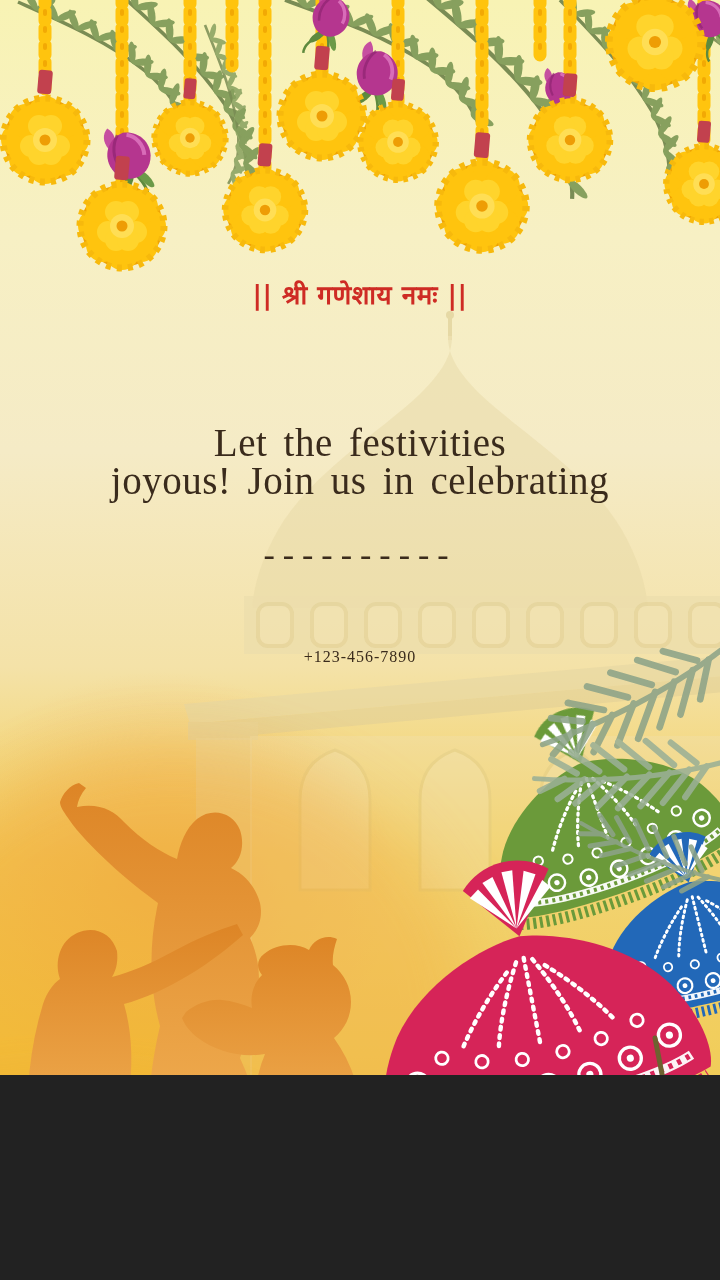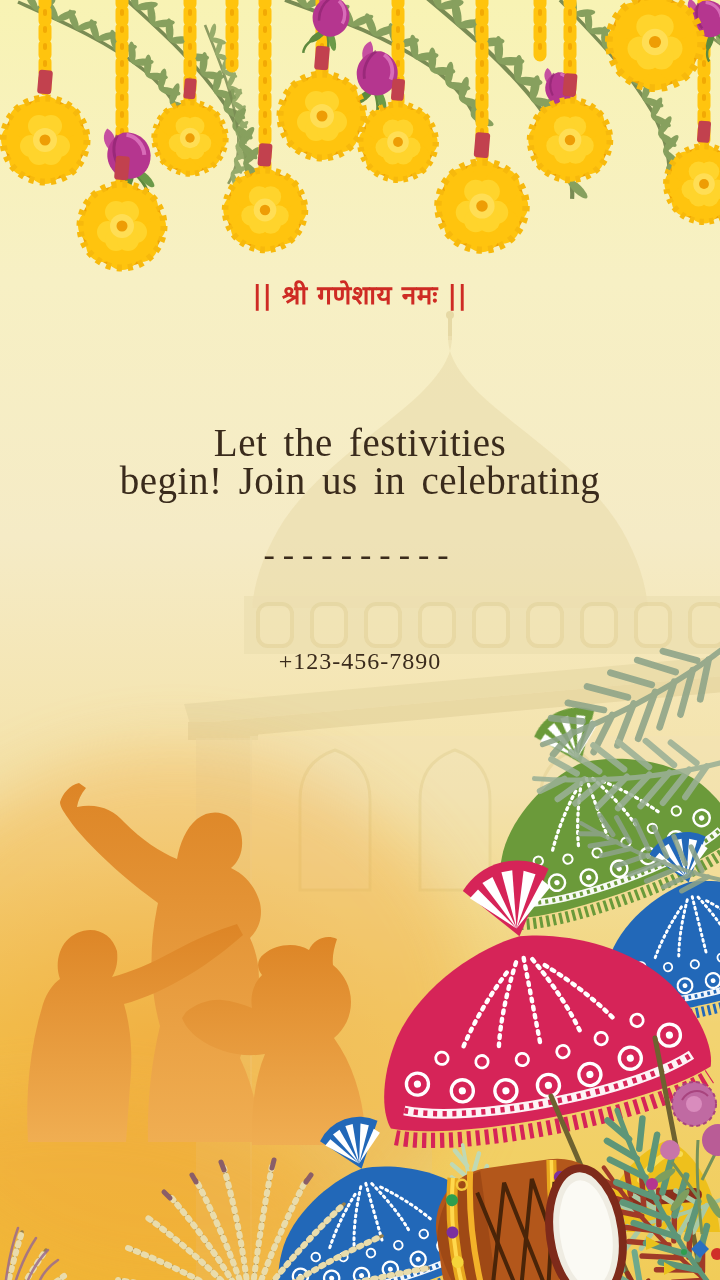--- a/index.html
+++ b/index.html
@@ -1,17 +1,17 @@
 <!DOCTYPE html>
 <html style="--blessing-red: #CE2B24; --text-brown: #3A2B1C; --bg-top: #F8F3B4; --bg-cream: #F5EBC6; --bg-gold: #F3CE57; --bg-bottom: #F2C433; --marigold-yellow: #FFC40E; --marigold-deep: #EFA303; --leaf-green: #87A05E; --pink-flower: #B5368F; --umbrella-green: #6B9A3A; --umbrella-blue: #2268B8; --umbrella-pink: #D62458; --silhouette-orange: #DD8526; --drum-brown: #B3571B; --palm-teal: #5E9678; --palm-sage: #8CA388; --palm-red: #A03A28; --temple-tan: #E7D8A6;"><head>
 <meta charset="utf-8">
 <style>
   html,body{margin:0;padding:0;background:#222;}
   .card{
-    position:relative;width:720px;height:1280px;overflow:hidden;
+    position:relative;width:720px;height:1075px;overflow:hidden;
     background:
       radial-gradient(ellipse 340px 300px at 22% 82%, rgba(238,160,60,.50), rgba(238,160,60,0) 70%),
       linear-gradient(180deg,
         var(--bg-top,#F8F3B4) 0%,
         #F7F0C4 22%,
         var(--bg-cream,#F5EBC6) 42%,
         #F4E2A8 62%,
         var(--bg-gold,#F3CE57) 80%,
         var(--bg-bottom,#F2C433) 100%);
     font-family:"Liberation Serif","DejaVu Serif",serif;
@@ -31,21 +31,21 @@
   .message{
     top:424px;font-size:39px;line-height:37.5px;
     color:var(--text-brown,#3A2B1C);
     word-spacing:6px;letter-spacing:.5px;
   }
   .divider{
     top:536px;font-size:34px;letter-spacing:8px;
     color:var(--text-brown,#3A2B1C);
   }
   .rsvp{top:616px;font-size:24px;color:var(--text-brown,#3A2B1C);}
-  .phone{top:648px;font-size:24px;letter-spacing:1px;color:var(--text-brown,#3A2B1C);}
+  .phone{top:648px;font-size:16px;letter-spacing:1px;color:var(--text-brown,#3A2B1C);}
   .chain{stroke:var(--marigold-yellow,#FFC40E);stroke-width:13;stroke-dasharray:10 7;stroke-linecap:round;fill:none;}
   .chain2{stroke:var(--marigold-deep,#EFA303);stroke-width:4;stroke-dasharray:3 14;stroke-linecap:round;fill:none;opacity:.8;}
   .stick{stroke:#6E6230;stroke-width:5;stroke-linecap:round;}
 </style>
 </head>
 <body>
 
 <div class="card">
 
   <svg class="scene" width="720" height="1280" viewBox="0 0 720 1280" aria-hidden="true">
@@ -392,18 +392,18 @@
       <use href="#marigold" transform="translate(570,140) scale(.95)"></use>
       <use href="#marigold" transform="translate(655,42) scale(1.1)"></use>
       <use href="#marigold" transform="translate(704,184) scale(.9)"></use>
     </g>
   </svg>
 
   <div class="content">
     <div class="blessing">|| श्री गणेशाय नमः ||</div>
     <div class="message">
       <div>Let the festivities</div>
-      <div>begin! Join us in celebrating</div>
+      <div>joyous! Join us in celebrating</div>
     </div>
     <div class="divider">----------</div>
     <div class="phone">+123-456-7890</div>
   </div>
 </div>
 
 </body></html>

